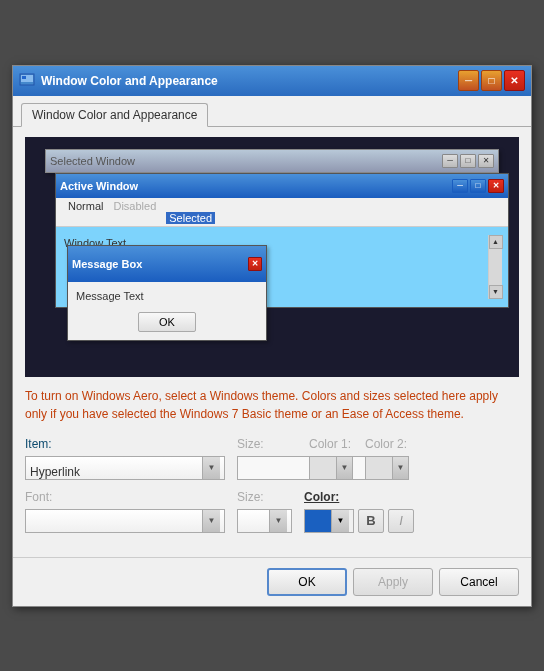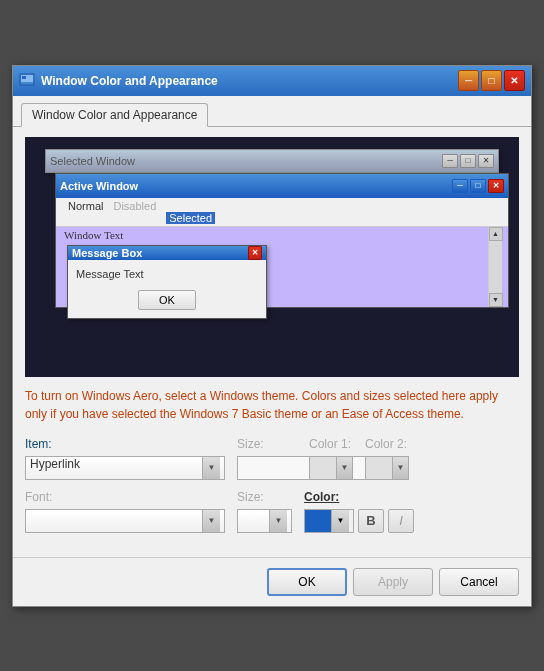--- a/index.html
+++ b/index.html
@@ -152,27 +152,26 @@
       padding: 2px 12px;
       display: flex;
       gap: 10px;
       font-size: 11px;
       border-bottom: 1px solid #ccc;
     }
     .menu-normal { color: #333; }
     .menu-disabled { color: #aaa; }
     .menu-selected { background: #316ac5; color: white; padding: 0 3px; margin-top: 12px; }
     .active-content-area {
-      background: #c4b5fd;
-      padding: 0 6px;
+      background: #7dd3fc;
+      padding: 8px 6px;
       font-size: 11px;
       color: #333;
       display: flex;
       height: 80px;
-      font-family: Liberation Serif, serif;
     }
     .content-left {
       flex: 1;
       padding: 2px;
     }
     .scrollbar-vert {
       width: 14px;
       background: #e8e8e8;
       border-left: 1px solid #ccc;
       display: flex;
@@ -201,21 +200,21 @@
       top: 108px;
       left: 42px;
       width: 200px;
       background: #f0f0f0;
       border: 1px solid #555;
       box-shadow: 2px 2px 4px rgba(0,0,0,0.3);
       z-index: 10;
     }
     .message-titlebar {
       background: linear-gradient(to bottom, #4a90d9 0%, #1a5dbf 100%);
-      height: 14px;
+      height: 36px;
       display: flex;
       align-items: center;
       padding: 0 4px;
       font-size: 11px;
       color: white;
       font-weight: bold;
     }
     .message-title-text { flex: 1; font-size: 11px; }
     .message-close {
       width: 14px;
@@ -272,21 +271,21 @@
       margin-bottom: 2px;
     }
     .control-label.active {
       color: #0c4a6e;
     }
     .dropdown {
       height: 24px;
       border: 1px solid #aaa;
       background: linear-gradient(to bottom, #fff, #f0f0f0);
       display: flex;
-      align-items: flex-start;
+      align-items: flex-end;
       padding: 0 4px;
       cursor: pointer;
       position: relative;
     }
     .dropdown-text {
       flex: 1;
       font-size: 12px;
       color: #333;
     }
     .dropdown-arrow {

